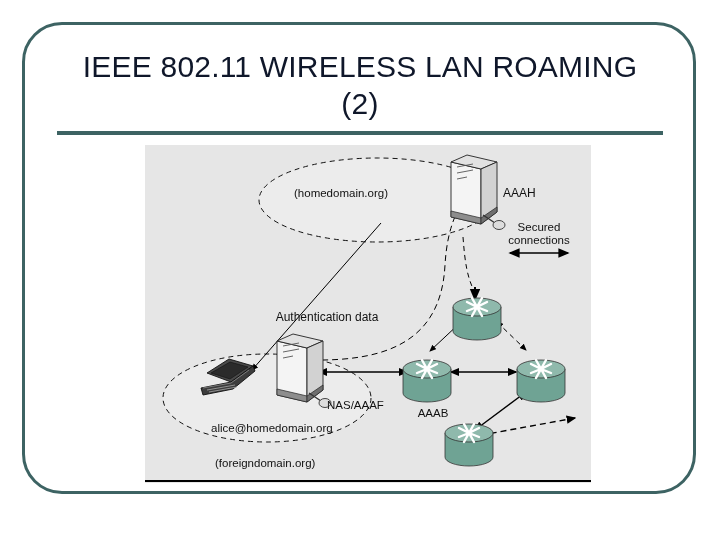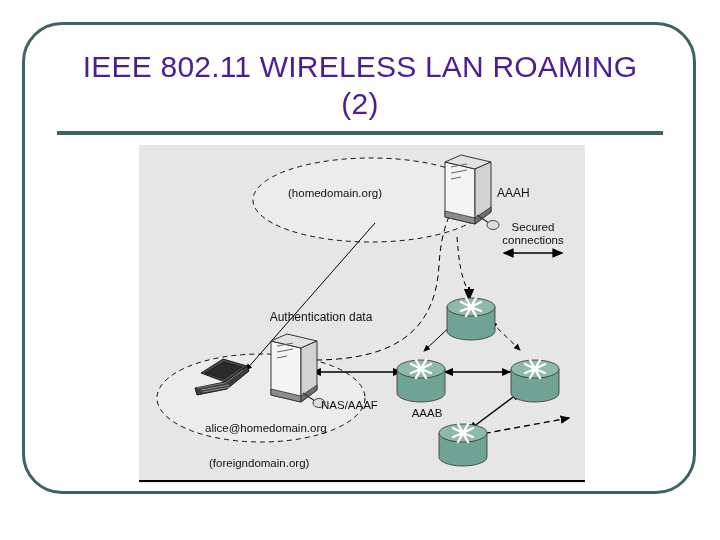--- a/index.html
+++ b/index.html
@@ -36,42 +36,42 @@
 
   
   #title-block {
     position: absolute;
     left: 58px;
     top: 48px;
     width: 604px;
     text-align: center;
   }
   #title-text {
-    color: #4c1d95;
+    color: #0f172a;
     font-family: "Liberation Sans", sans-serif;
     font-size: 30px;
     font-weight: normal;
     line-height: 37px;
     letter-spacing: 0.2px;
     white-space: pre-line;
   }
 
   #title-rule {
     position: absolute;
     left: 57px;
     top: 131px;
     width: 606px;
     height: 4px;
     background: #3d6363;
   }
 
   
   #diagram-panel {
     position: absolute;
-    left: 139px;
+    left: 145px;
     top: 145px;
     width: 446px;
     height: 338px;
     background: #e6e6e6;
     overflow: hidden;
   }
   #diagram-svg {
     display: block;
     width: 446px;
     height: 338px;

